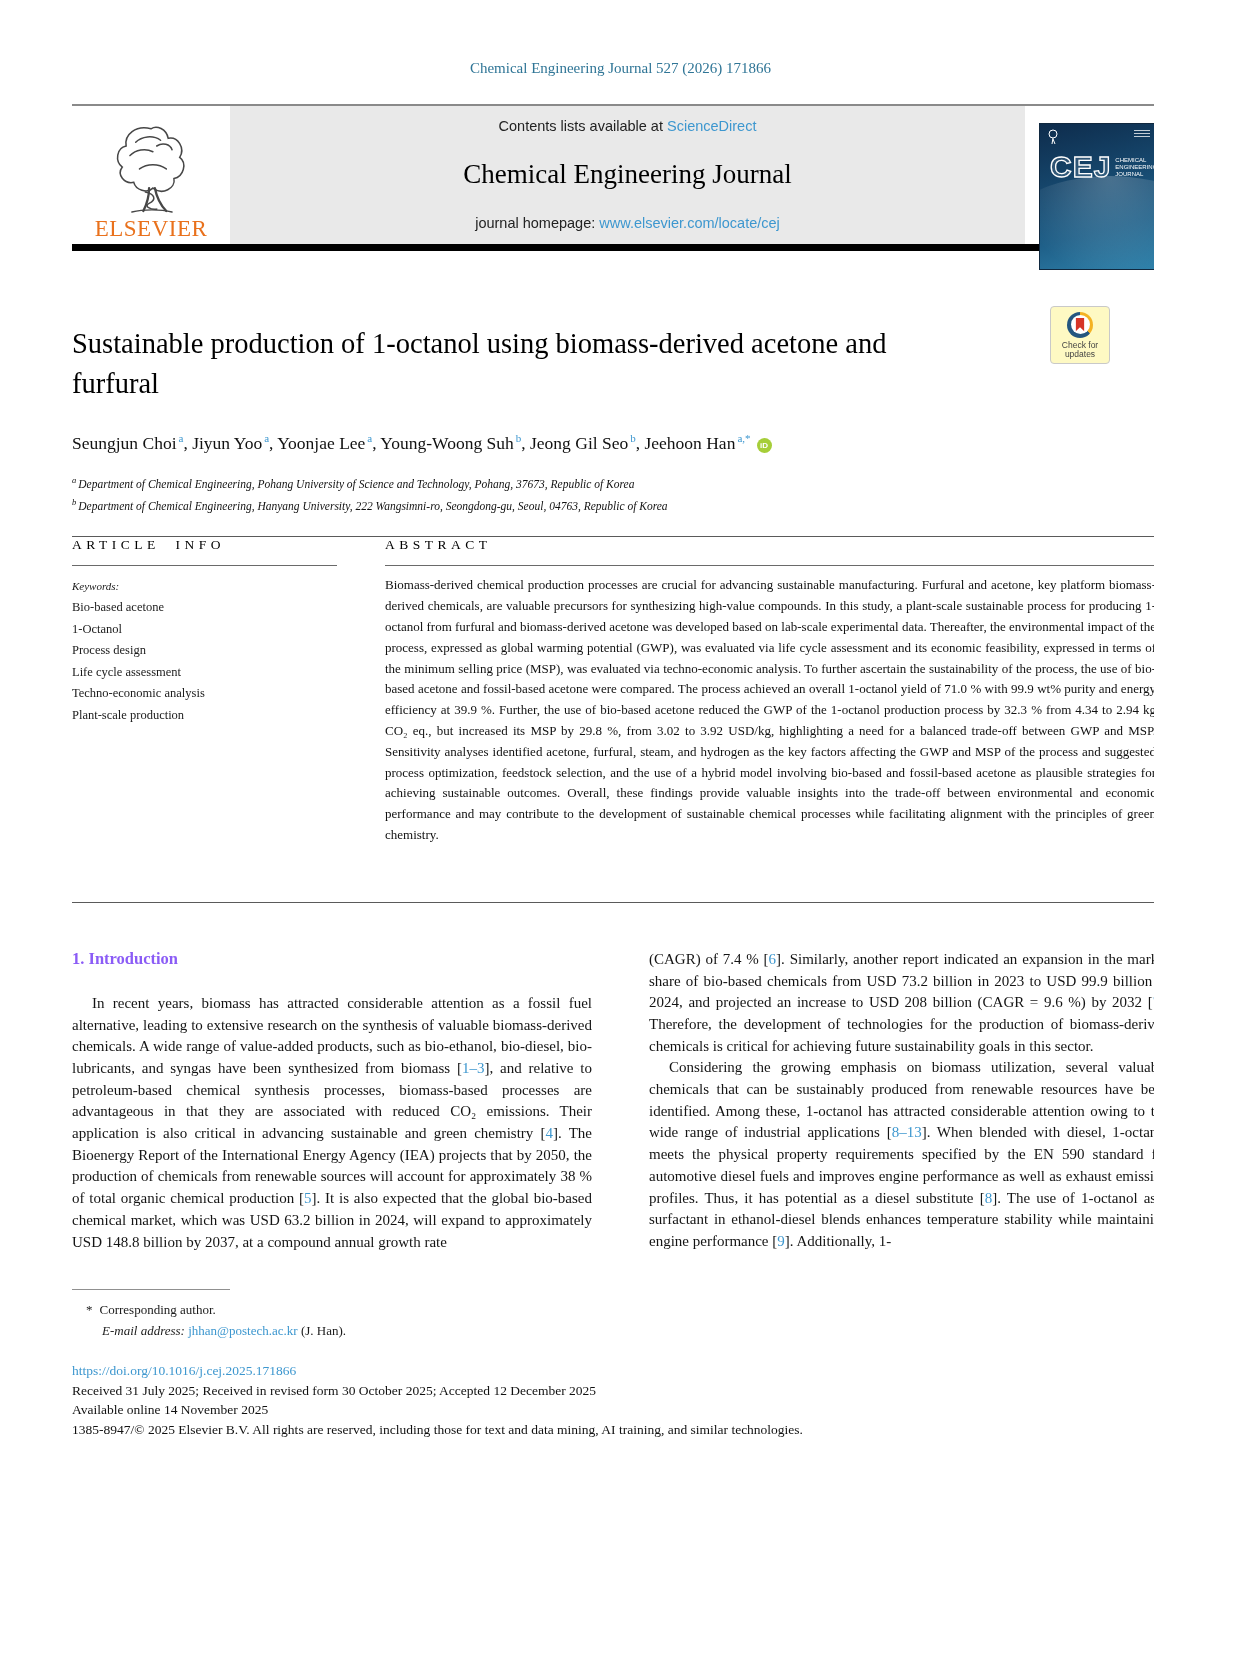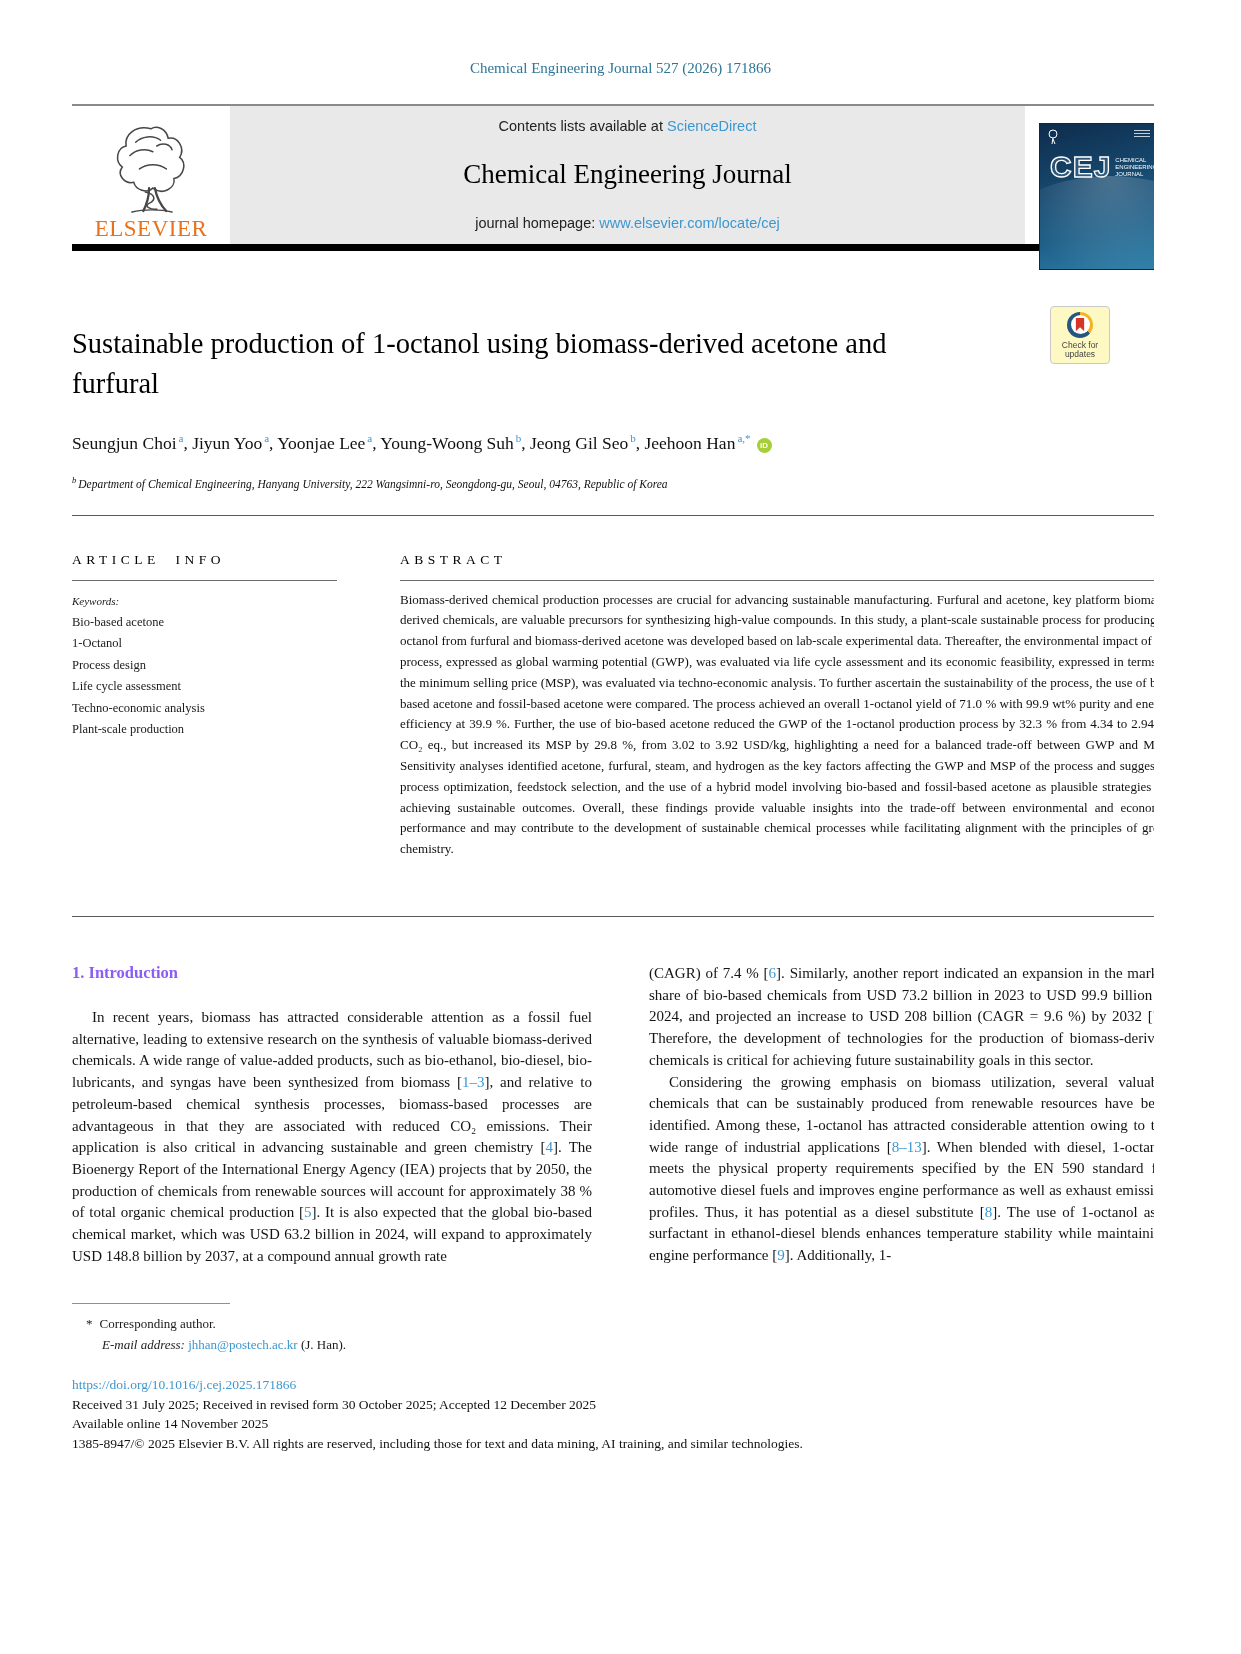--- a/index.html
+++ b/index.html
@@ -51,21 +51,21 @@
   .authors{margin:19px 0 0;width:880px;font-size:17.5px;line-height:30px;color:#111;}
   .sup-a{color:#3d97cf;font-size:11px;vertical-align:super;margin-left:2px;}
   .orcid{display:inline-block;width:15px;height:15px;border-radius:50%;background:#a6ce39;color:#fff;
          font-family:"Liberation Sans","DejaVu Sans",sans-serif;font-size:8px;font-weight:bold;text-align:center;line-height:15px;
          vertical-align:1px;margin-left:6px;}
   .affiliations{margin-top:13px;font-size:11.5px;font-style:italic;line-height:18px;color:#111;}
   .aff-sup{font-size:8.5px;vertical-align:super;margin-right:2px;}
   .section-rule{margin-top:22px;border-color:#5a5a5a;}
 
   
-  .info-grid{display:grid;grid-template-columns:265px 771px;column-gap:63px;padding-top:36px;}
+  .info-grid{display:grid;grid-template-columns:265px 771px;column-gap:48px;}
   .col-heading{font-size:13.5px;letter-spacing:4.5px;word-spacing:8px;color:#000;}
   .heading-rule{border-top:1px solid #6a6a6a;margin-top:12px;}
   .kw-label{margin-top:10px;font-style:italic;font-size:11px;line-height:21px;}
   .kw-item{font-size:12.5px;line-height:21.5px;}
   .abstract-text{margin:9px 0 0;font-size:13px;line-height:20.8px;text-align:justify;color:#111;}
   .full-rule{margin-top:56px;border-color:#5a5a5a;}
 
   
   .intro-grid{display:grid;grid-template-columns:520px 520px;column-gap:57px;margin-top:46px;}
   .sec-heading{margin:0 0 24px;font-size:16.5px;font-weight:bold;color:#8b5cf6;}
@@ -140,20 +140,21 @@
     <div class="check-badge">
       <div class="crossmark-circle">
           <div class="bookmark"></div>
         </div>
       <div>Check for updates</div>
     </div>
 
     <p class="authors"><span><span>Seungjun Choi</span><sup class="sup-a">a</sup><span>, </span></span><span><span>Jiyun Yoo</span><sup class="sup-a">a</sup><span>, </span></span><span><span>Yoonjae Lee</span><sup class="sup-a">a</sup><span>, </span></span><span><span>Young-Woong Suh</span><sup class="sup-a">b</sup><span>, </span></span><span><span>Jeong Gil Seo</span><sup class="sup-a">b</sup><span>,</span></span> <span><span>Jeehoon Han</span><sup class="sup-a">a,*</sup></span><span class="orcid">iD</span></p>
 
     <div class="affiliations">
+      <div><sup class="aff-sup">a</sup><span>Department of Chemical Engineering, Pohang University of Science and Technology, Pohang, 37673, Republic of Korea</span></div>
       <div><sup class="aff-sup">b</sup><span>Department of Chemical Engineering, Hanyang University, 222 Wangsimni-ro, Seongdong-gu, Seoul, 04763, Republic of Korea</span></div>
     </div>
 
     <div class="rule section-rule"></div>
 
     <div class="info-grid">
       <div>
         <div class="col-heading">ARTICLE INFO</div>
         <div class="heading-rule"></div>
         <div class="kw-label">Keywords:</div>

